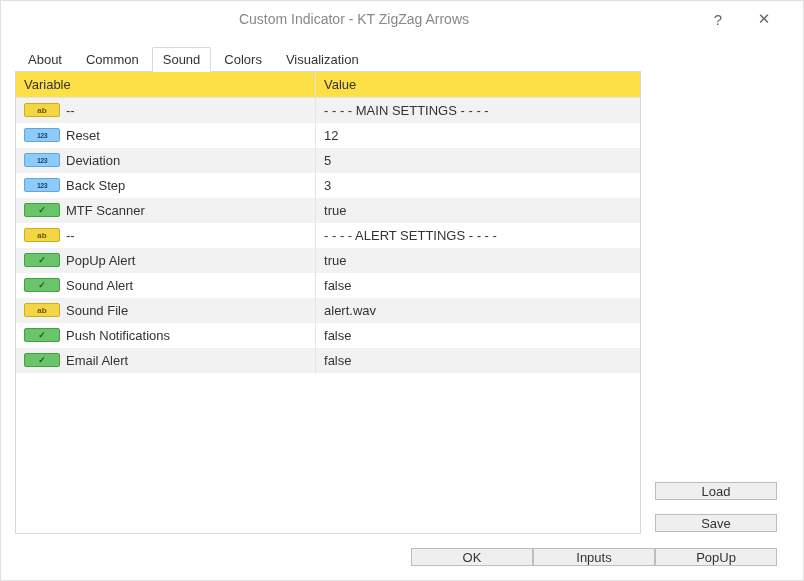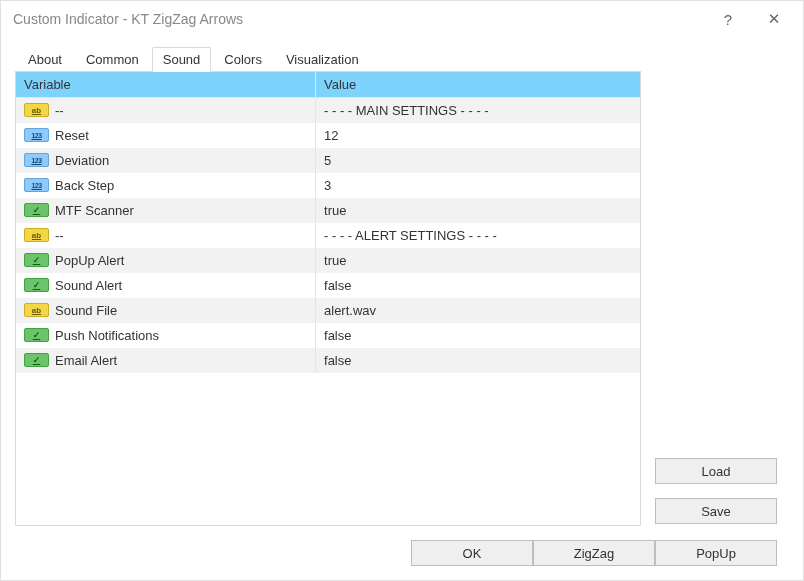--- a/index.html
+++ b/index.html
@@ -16,23 +16,24 @@
     width: 804px; height: 581px;
     border: 1px solid #e0e0e0;
     background: #fff;
     display: flex;
     flex-direction: column;
   }
   .titlebar {
     height: 36px;
     display: flex;
     align-items: center;
-    padding: 0 6px 0 12px;
+    padding: 0 16px 0 12px;
     color: #888;
     font-size: 14px;
+    text-align: center;
   }
   .titlebar .title { flex: 1; }
   .titlebar .ctrl {
     width: 46px; height: 32px;
     display: flex; align-items: center; justify-content: center;
     color: #666; font-size: 15px;
     cursor: default;
   }
   .body {
     flex: 1;
@@ -81,62 +82,61 @@
     border-collapse: collapse;
     width: 100%;
     table-layout: fixed;
   }
   thead th {
     text-align: left;
     font-weight: normal;
     padding: 5px 8px;
     border-bottom: 1px solid #e4e4e4;
     border-right: 1px solid #e4e4e4;
-    background: #7dd3fc;
+    background: #fde047;
     color: #333;
   }
   thead th:last-child { border-right: none; }
   tbody td {
     padding: 3px 8px;
     border-right: 1px solid #e4e4e4;
     vertical-align: middle;
     height: 25px;
     color: #333;
   }
   tbody td:last-child { border-right: none; margin-left: 32px; }
   tbody tr:nth-child(odd) { background: #f2f2f2; }
   tbody tr:nth-child(even) { background: #fff; }
   .var-cell {
     display: flex;
     align-items: center;
     gap: 6px;
   }
   .ico {
-    width: 25px; height: 14px;
+    width: 36px; height: 14px;
     border: 1px solid rgba(0,0,0,.35);
     border-radius: 2px;
     display: flex; align-items: center; justify-content: center;
     font-size: 8px; font-weight: bold;
     font-family: Tahoma, sans-serif;
     flex-shrink: 0;
-    text-decoration: underline;
   }
   .ico-ab { background: #f4d545; color: #6a5b00; border-color: #c9af1f; }
   .ico-123 { background: #8ecafc; color: #1a4470; border-color: #5fa7dd; font-size: 7px; letter-spacing: -0.5px; }
   .ico-bool { background: #6bc46b; color: #145a14; border-color: #3fa33f; font-size: 9px; }
   .side-buttons {
     width: 122px;
     display: flex;
     flex-direction: column;
     justify-content: flex-end;
     gap: 14px;
     padding-bottom: 2px;
   }
   .btn {
-    height: 26px;
+    height: 18px;
     border: 1px solid #bdbdbd;
     background: #efefef;
     font-size: 13px;
     color: #333;
     display: flex; align-items: center; justify-content: center;
     cursor: default;
   }
   .footer {
     display: flex;
     justify-content: flex-end;
@@ -287,18 +287,18 @@
 
       <div class="side-buttons">
         <div class="btn">Load</div>
         <div class="btn">Save</div>
       </div>
 
     </div>
 
     <div class="footer">
       <div class="btn">OK</div>
-      <div class="btn">ZigZag</div>
+      <div class="btn">Inputs</div>
       <div class="btn">PopUp</div>
     </div>
 
   </div>
 </div>
 
 </body></html>

